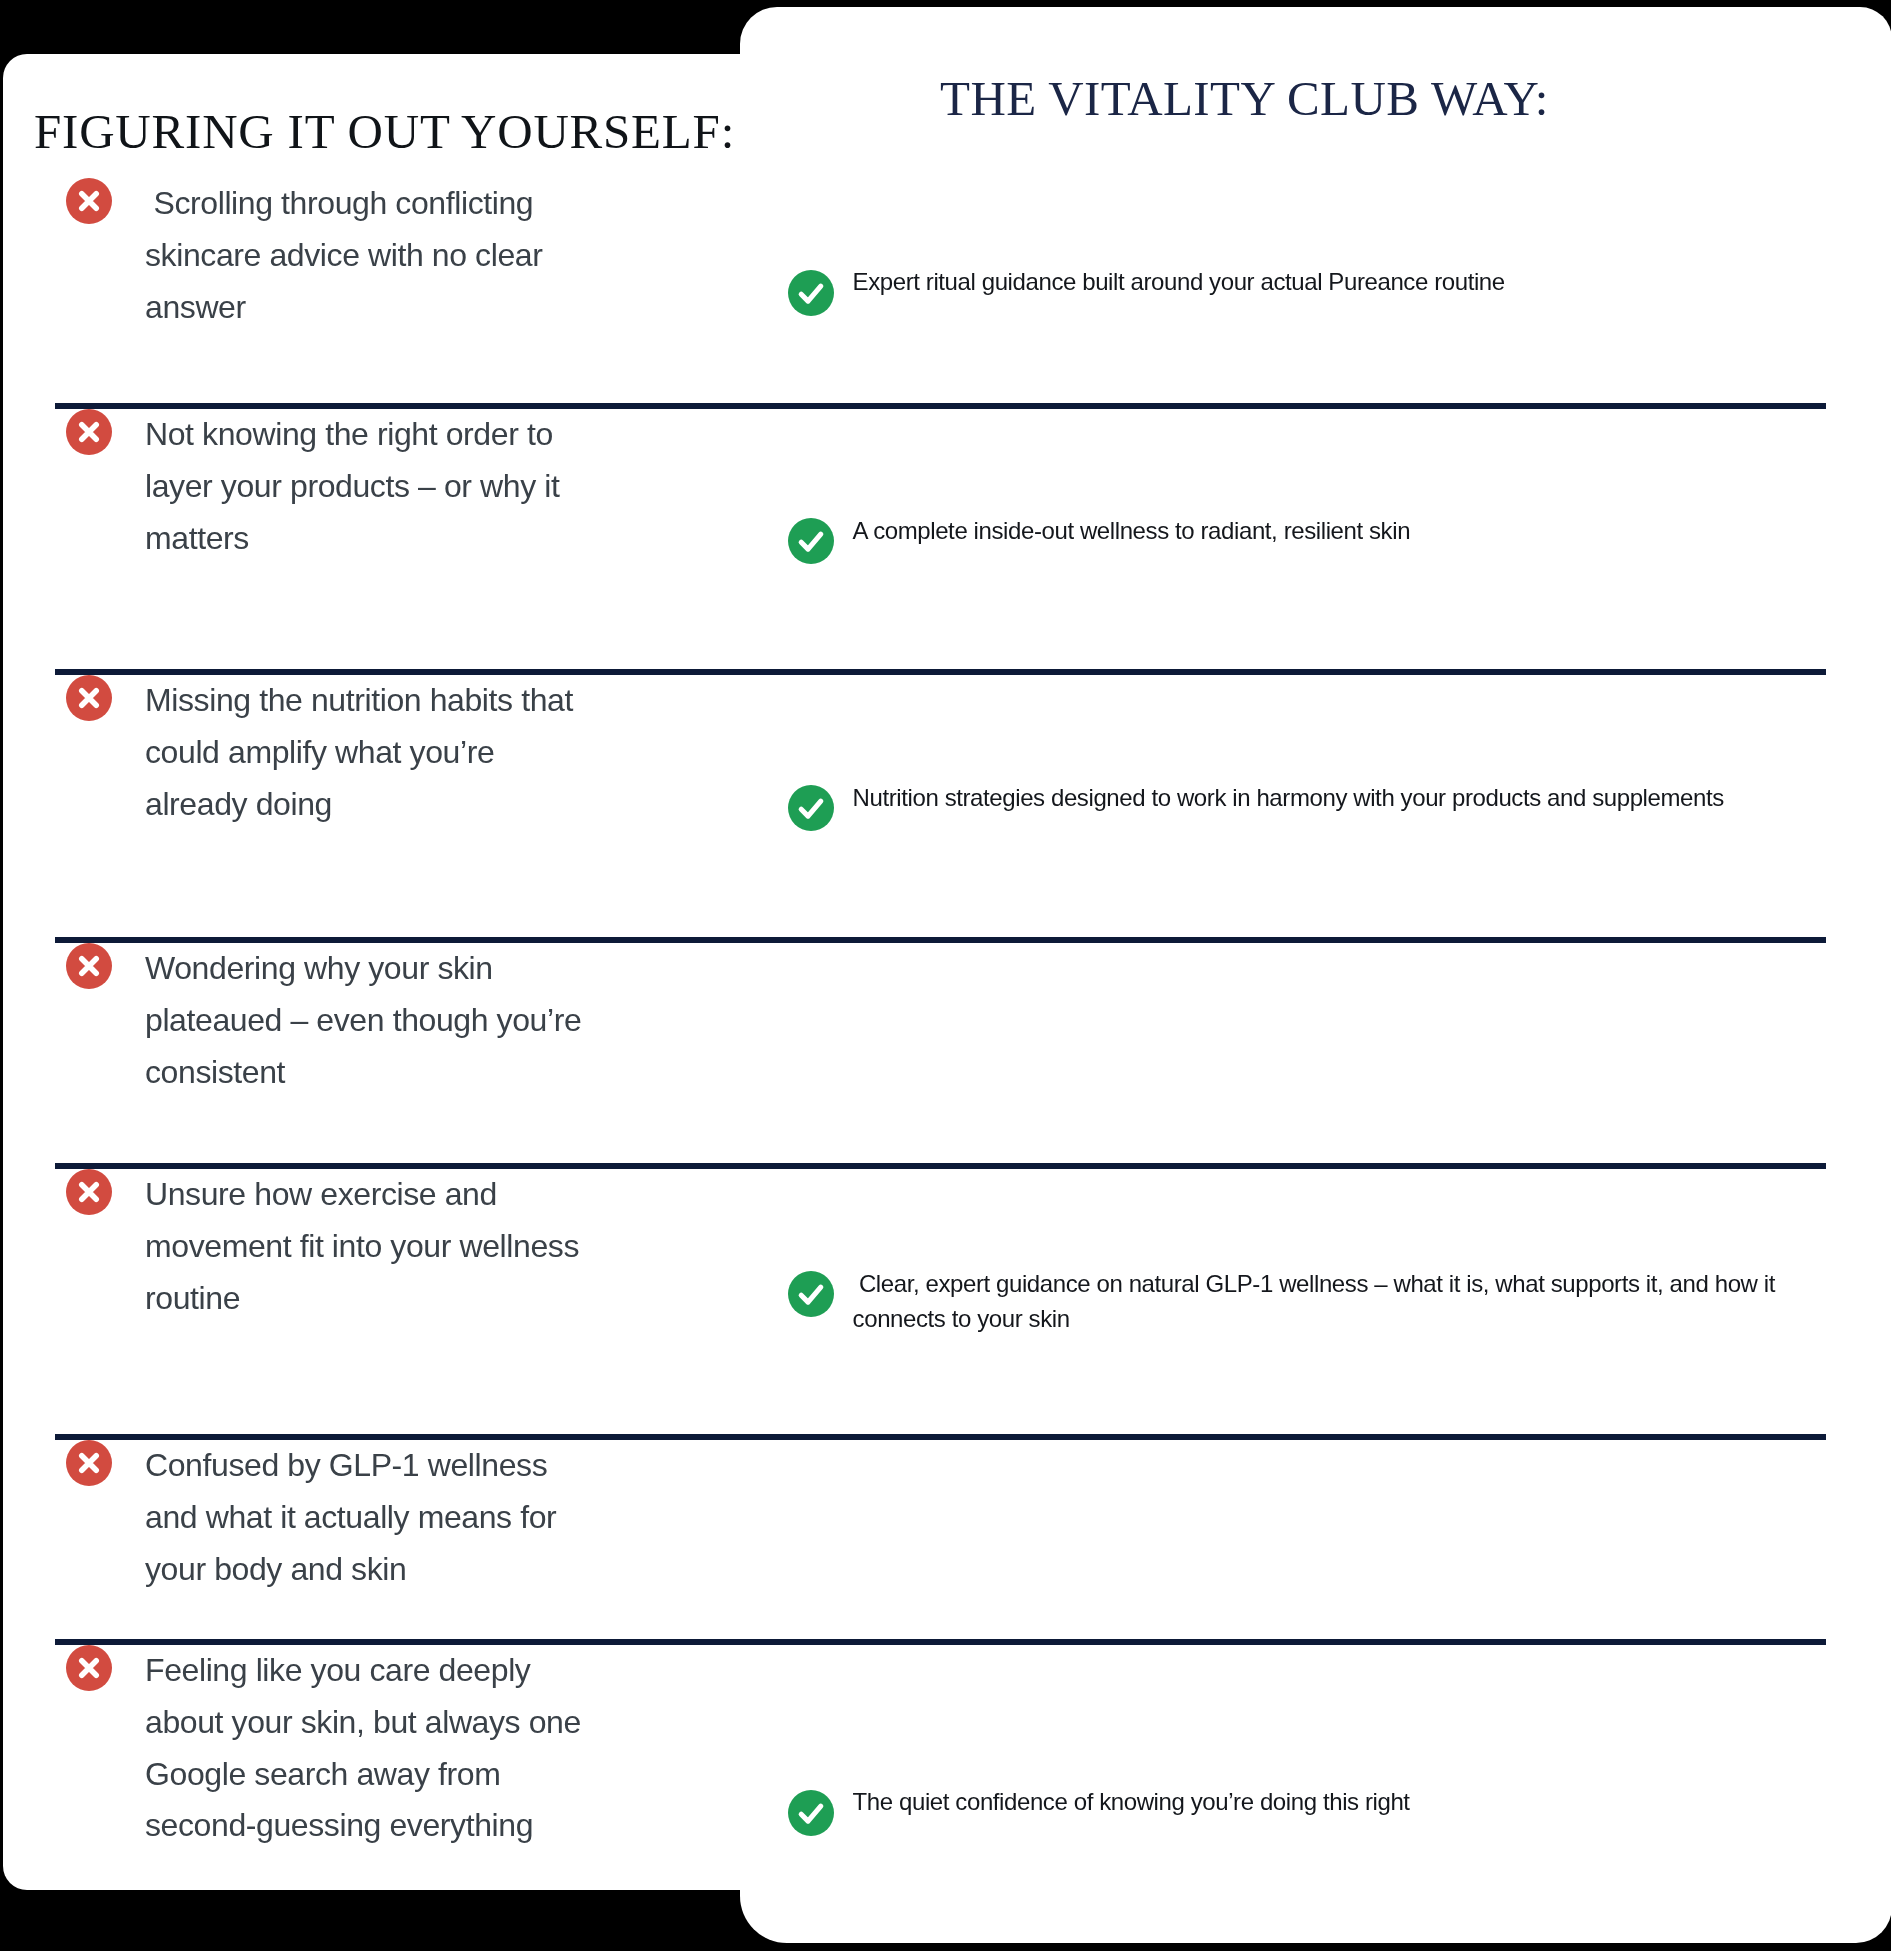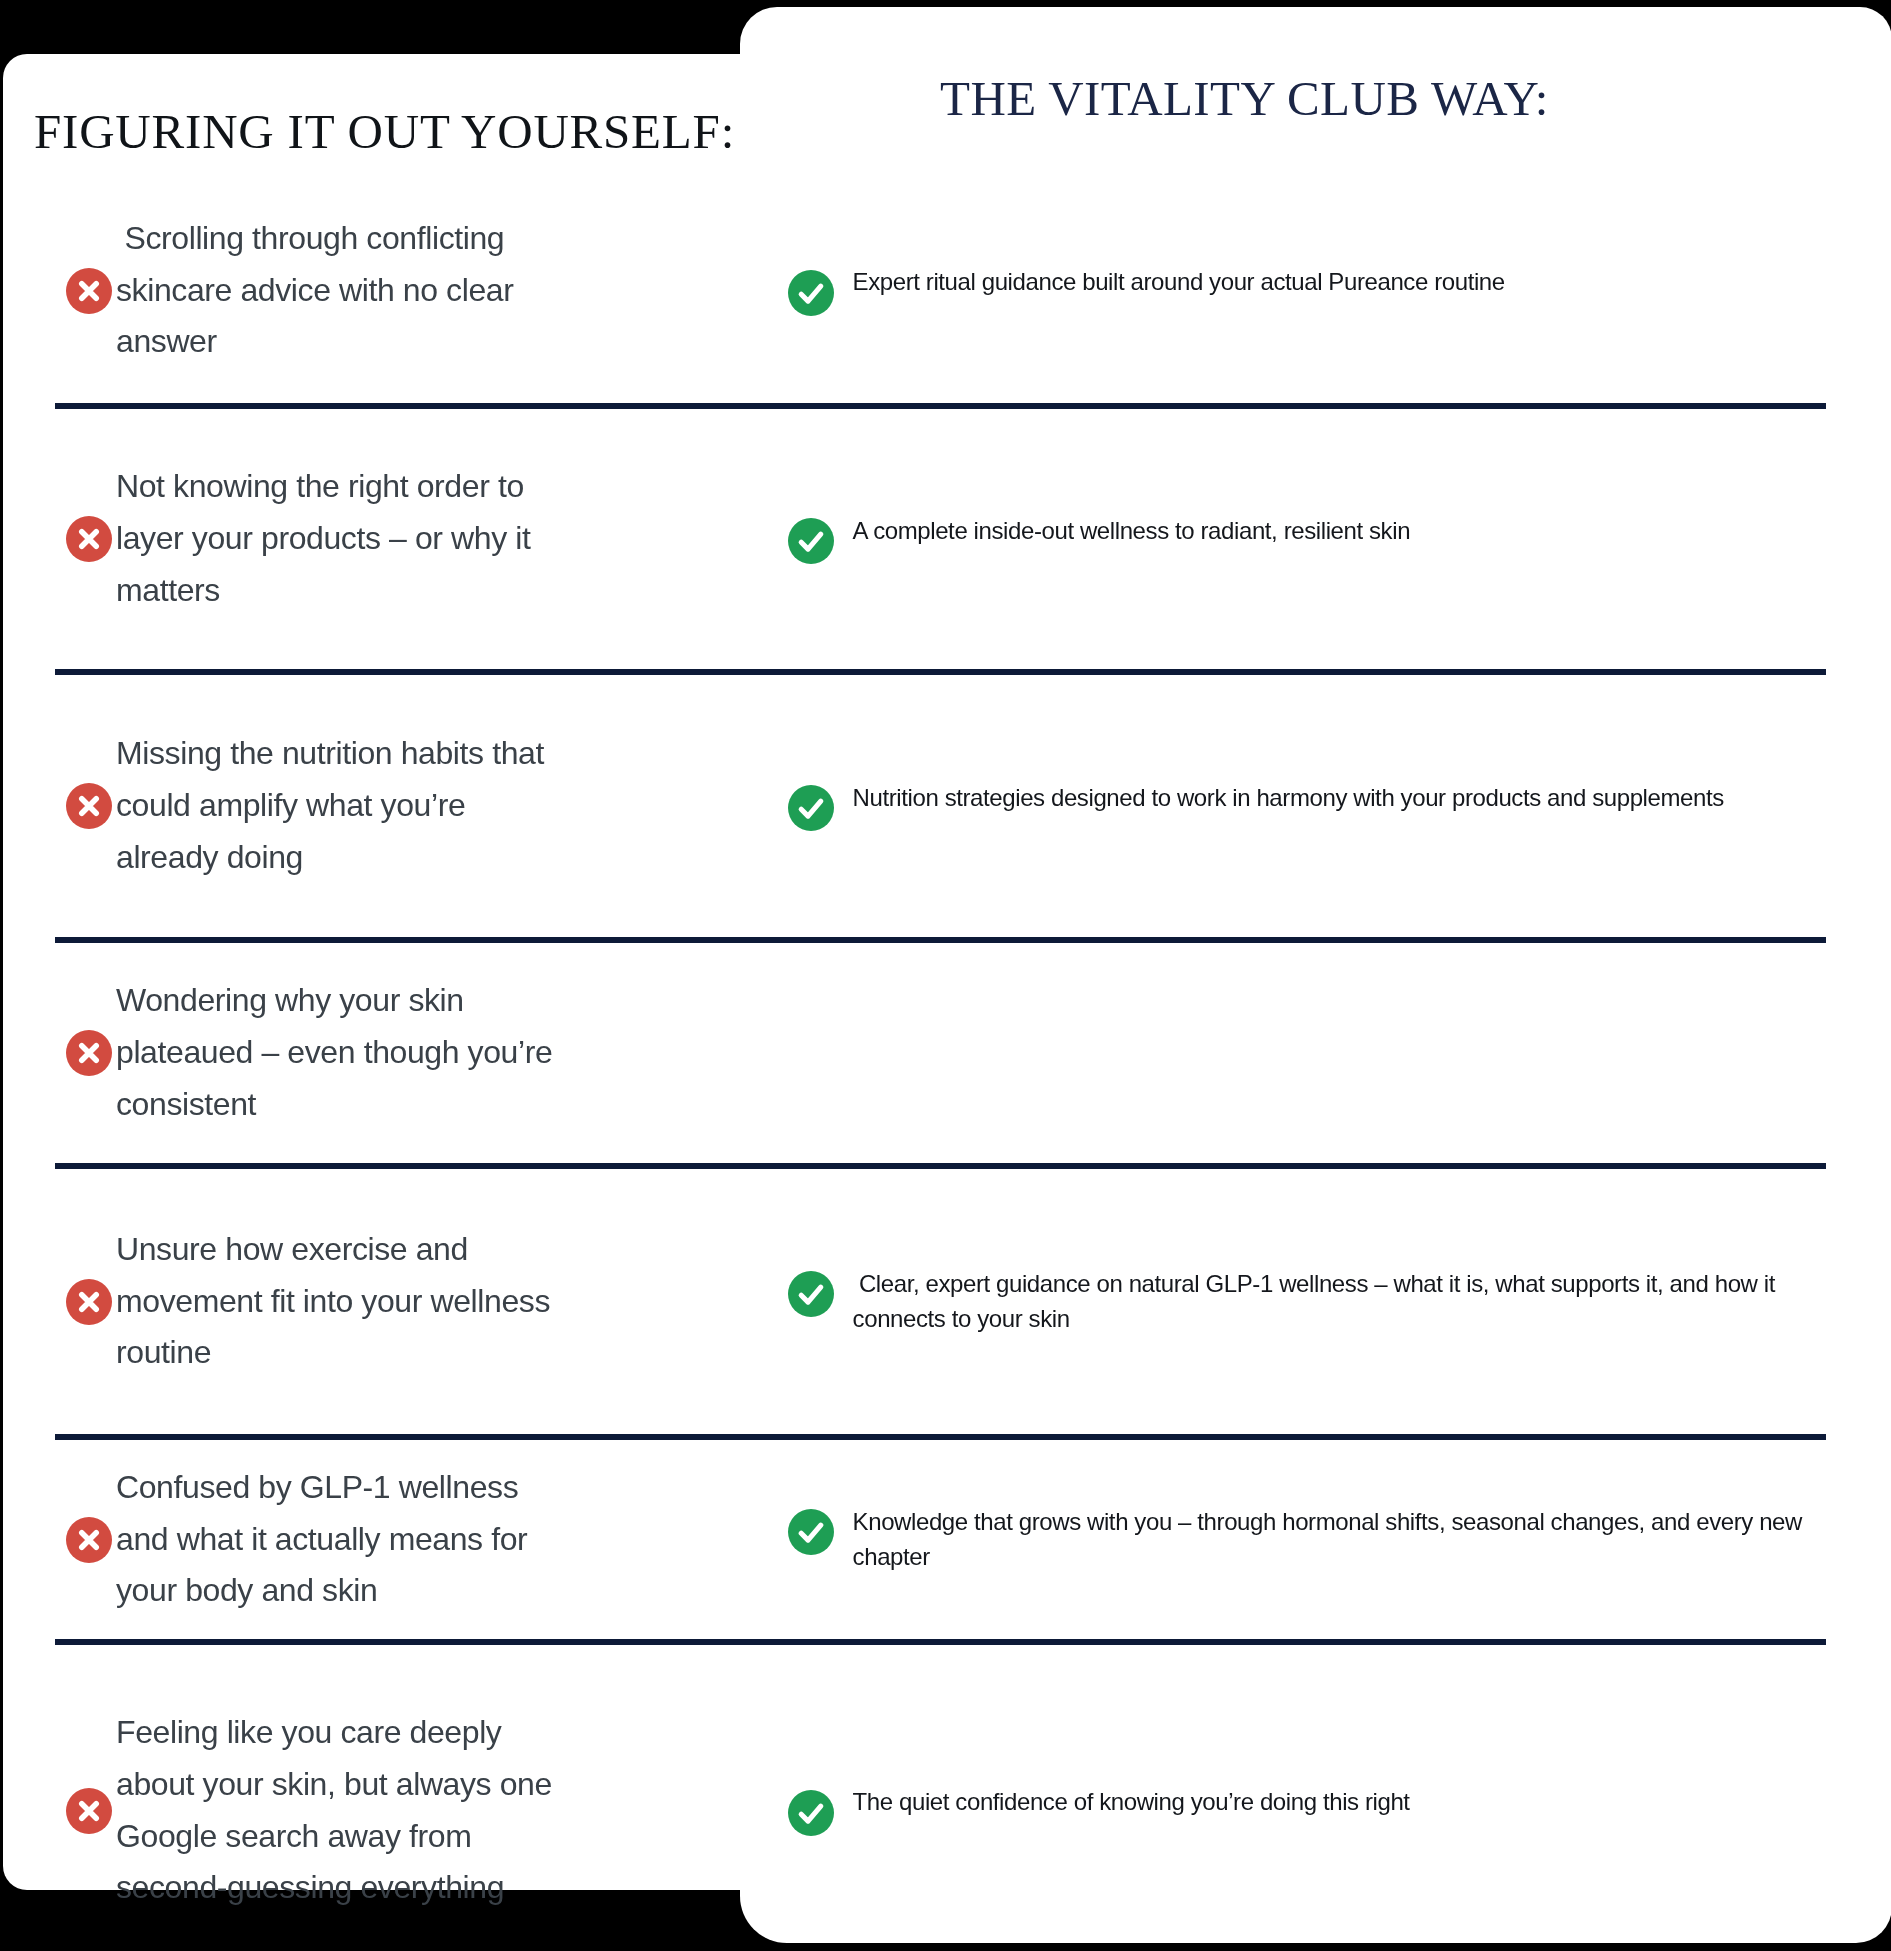--- a/index.html
+++ b/index.html
@@ -57,21 +57,21 @@
   .row:nth-child(1){height:231px}
   .row:nth-child(2){height:266px}
   .row:nth-child(3){height:268px}
   .row:nth-child(4){height:226px}
   .row:nth-child(5){height:271px}
   .row:nth-child(6){height:205px}
   .row:nth-child(7){height:331px}
 
   .cell-left{
     flex:0 0 733px;
-    display:flex;align-items:center;gap:4px;
+    display:flex;align-items:flex-start;gap:33px;
     padding-left:11px;
   }
   .cell-right{
     flex:1 1 auto;
     display:flex;align-items:center;
   }
   .solution-inner{
     display:flex;align-items:flex-start;gap:18.6px;
   }
 
@@ -192,29 +192,20 @@
   </div>
 
   <div class="row">
     <div class="cell-left">
       <svg class="icon-badge" viewBox="0 0 54 54" aria-hidden="true">
         <circle cx="27" cy="27" r="27" class="badge-red" fill="#d24b40"></circle>
         <path d="M18.5 18.5 L35.5 35.5 M35.5 18.5 L18.5 35.5" fill="none" stroke="#ffffff" stroke-width="6.5" stroke-linecap="round"></path>
       </svg>
       <p class="problem-text">Confused by GLP-1 wellness and what it actually means for your body and skin</p>
     </div>
-    <div class="cell-right">
-      <div class="solution-inner">
-        <svg class="icon-badge" viewBox="0 0 54 54" aria-hidden="true">
-          <circle cx="27" cy="27" r="27" class="badge-green" fill="#1e9e54"></circle>
-          <path d="M15.5 28.5 L23.5 36.5 L38.5 19" fill="none" stroke="#ffffff" stroke-width="6" stroke-linecap="round" stroke-linejoin="round"></path>
-        </svg>
-        <p class="solution-text">Knowledge that grows with you – through hormonal shifts, seasonal changes, and every new chapter</p>
-      </div>
-    </div>
   </div>
 
   <div class="row">
     <div class="cell-left">
       <svg class="icon-badge" viewBox="0 0 54 54" aria-hidden="true">
         <circle cx="27" cy="27" r="27" class="badge-red" fill="#d24b40"></circle>
         <path d="M18.5 18.5 L35.5 35.5 M35.5 18.5 L18.5 35.5" fill="none" stroke="#ffffff" stroke-width="6.5" stroke-linecap="round"></path>
       </svg>
       <p class="problem-text">Feeling like you care deeply about your skin, but always one Google search away from second-guessing everything</p>
     </div>

